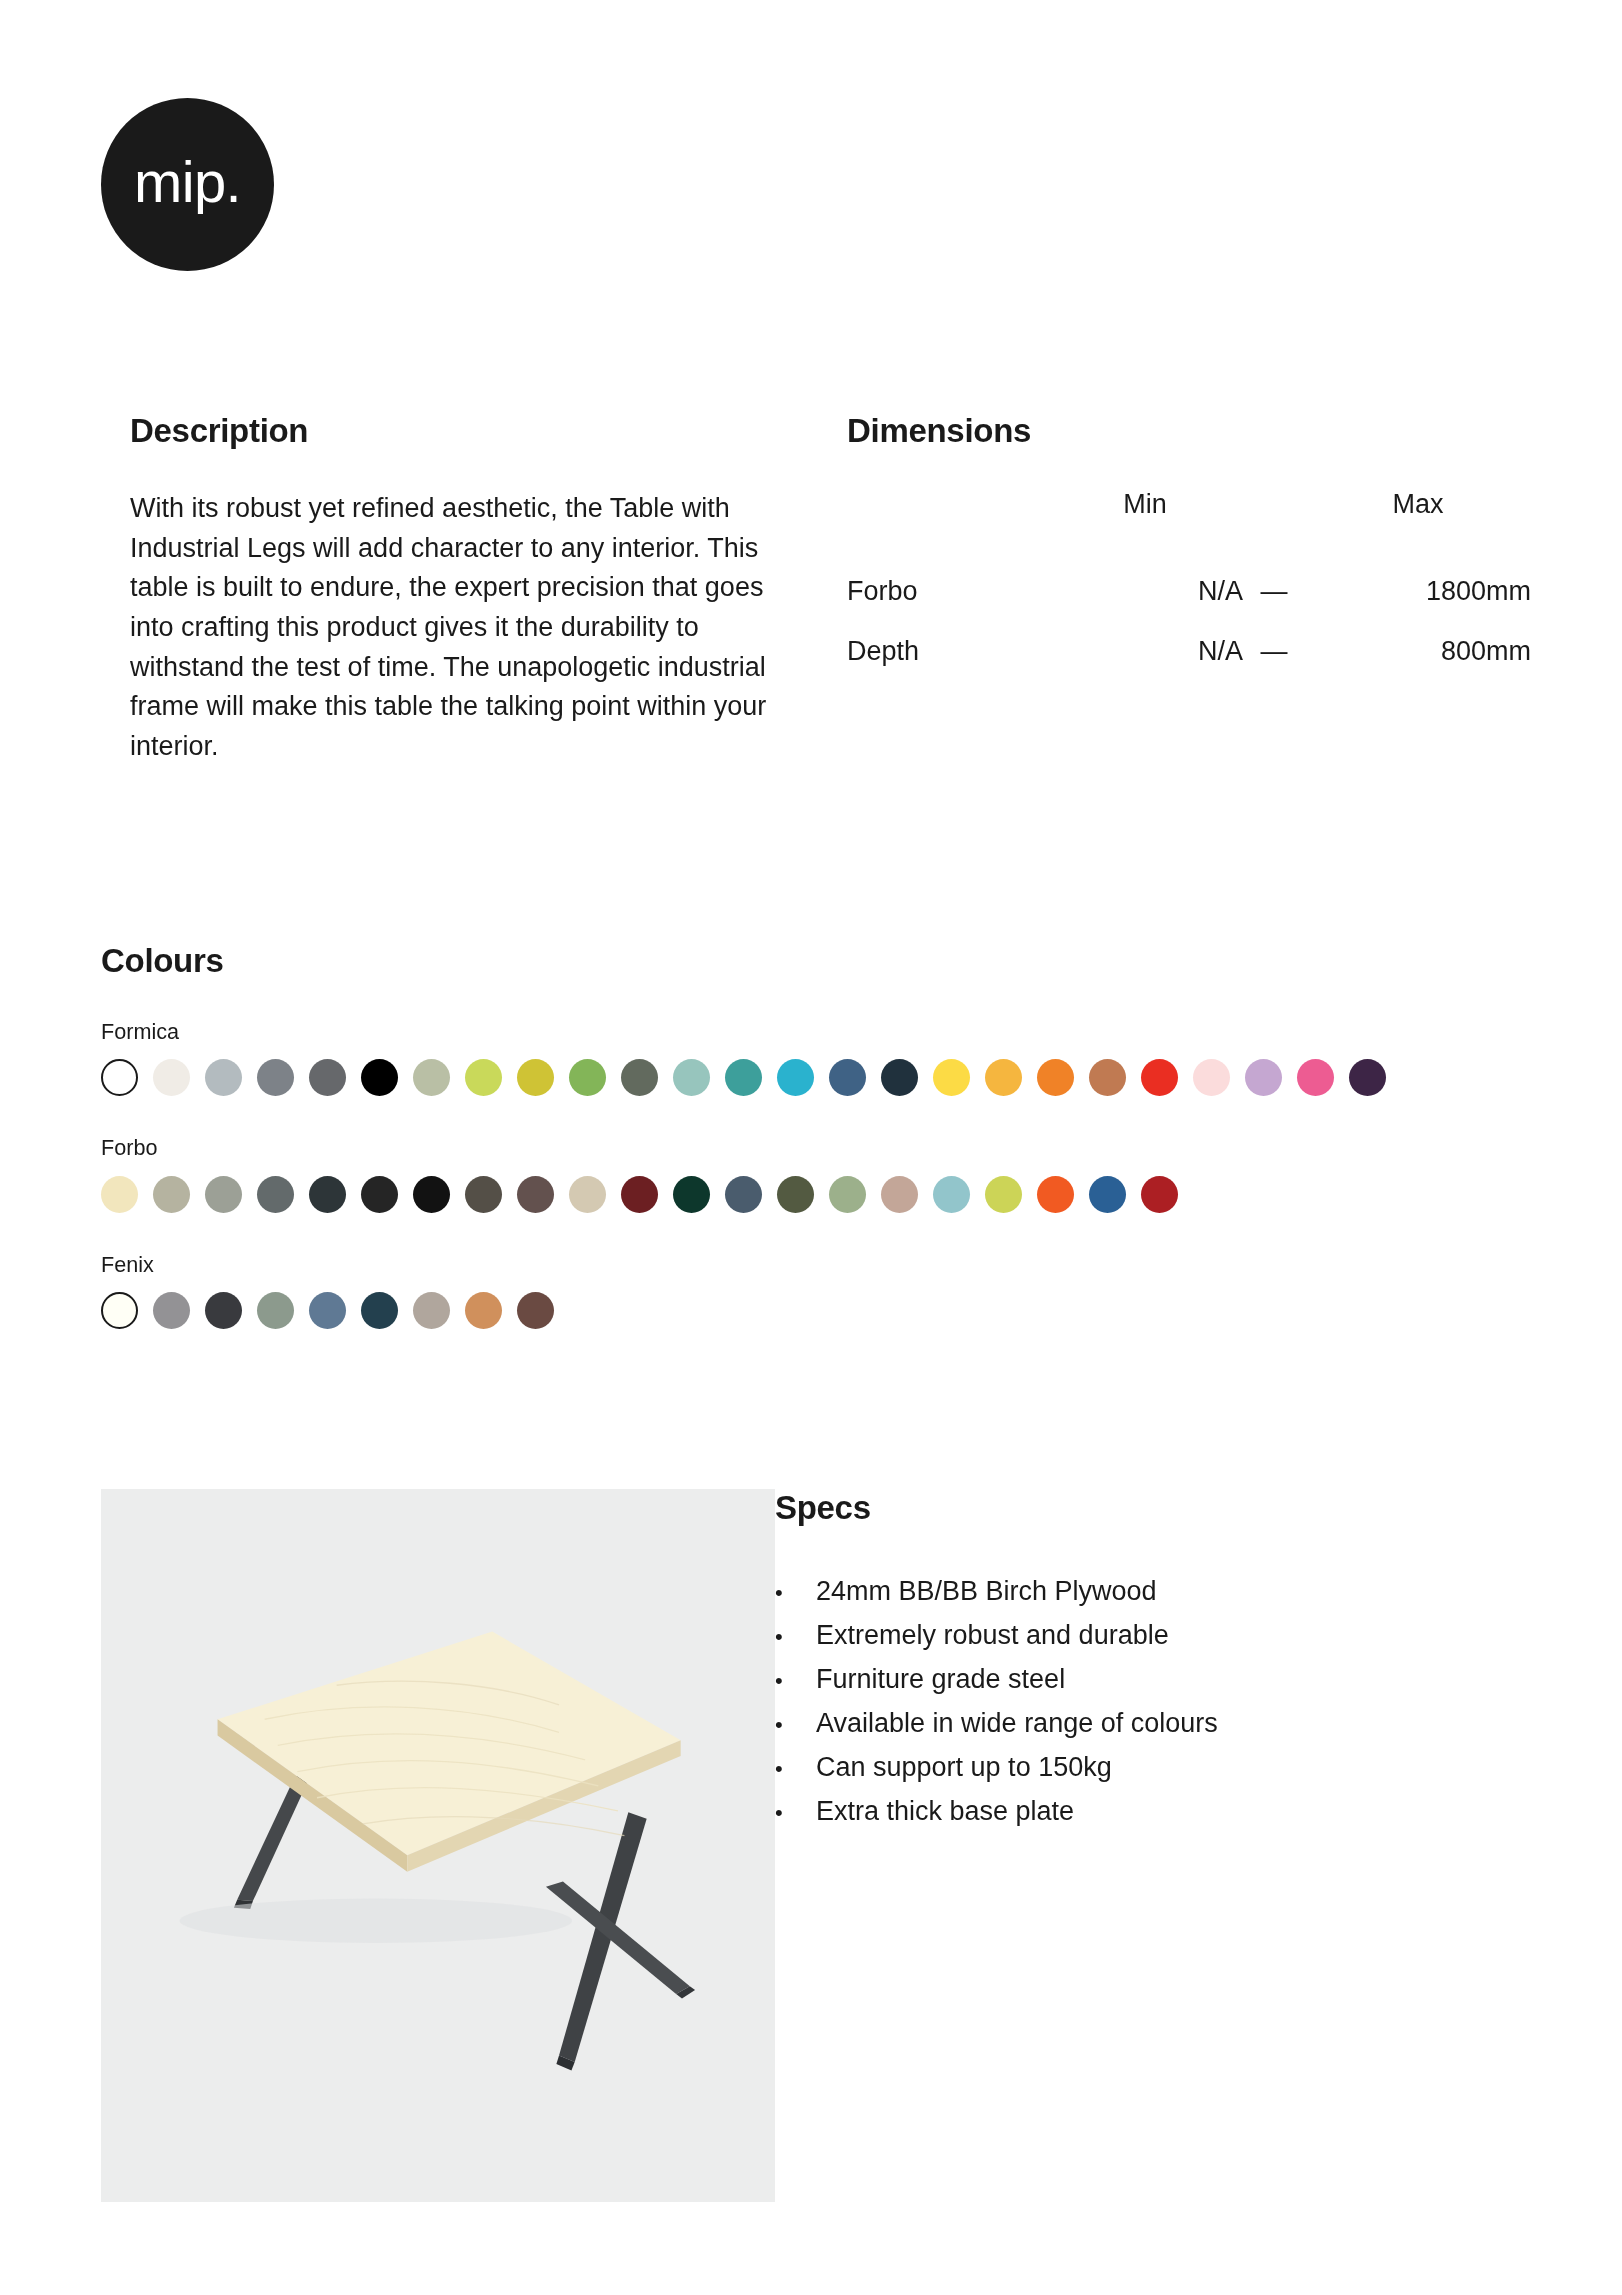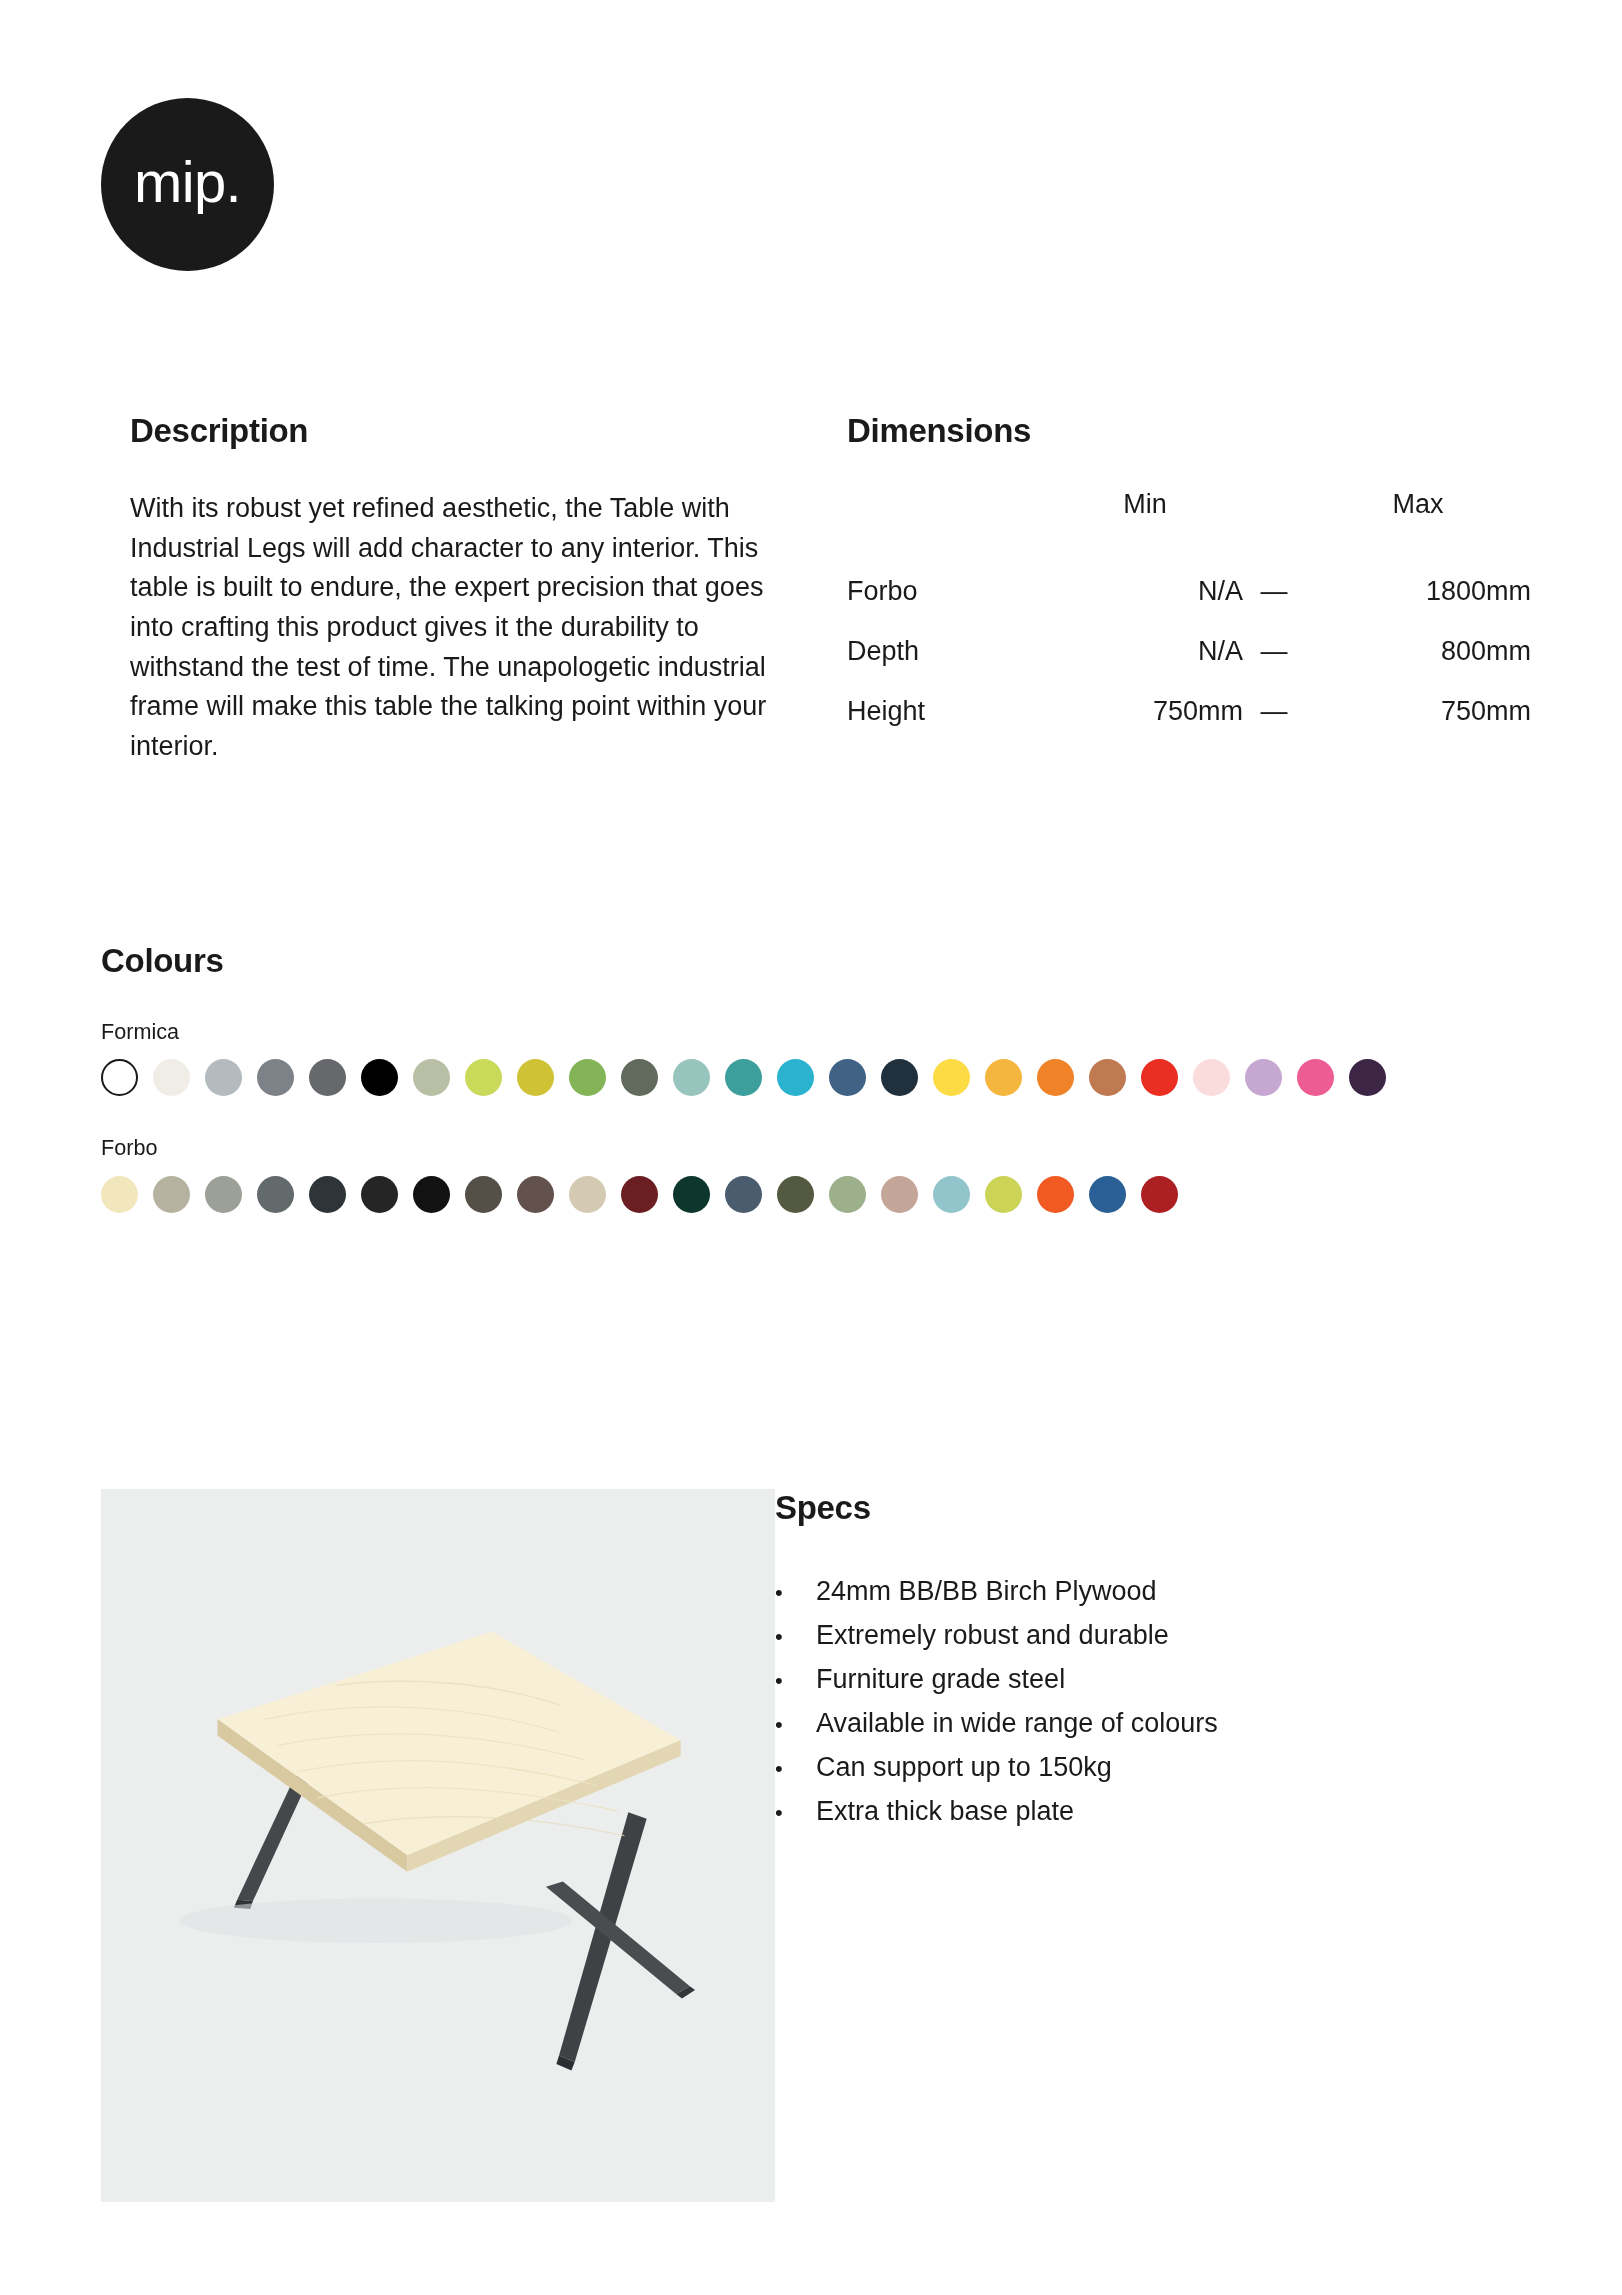--- a/index.html
+++ b/index.html
@@ -218,26 +218,20 @@
             <td class="dim-label">Forbo</td>
             <td class="dim-min">N/A</td>
             <td class="dim-dash">—</td>
             <td class="dim-max">1800mm</td>
           </tr>
           <tr>
             <td class="dim-label">Depth</td>
             <td class="dim-min">N/A</td>
             <td class="dim-dash">—</td>
             <td class="dim-max">800mm</td>
-          </tr>
-          <tr>
-            <td class="dim-label">Height</td>
-            <td class="dim-min">750mm</td>
-            <td class="dim-dash">—</td>
-            <td class="dim-max">750mm</td>
           </tr>
         </tbody>
       </table>
     </div>
   </div>
 
   <div class="colours">
     <h2 class="section-heading">Colours</h2>
 
     <div class="swatch-group">
@@ -291,20 +285,34 @@
           <div class="swatch" title="#9cb08b" style="background: rgb(156, 176, 139);"></div>
           <div class="swatch" title="#c3a698" style="background: rgb(195, 166, 152);"></div>
           <div class="swatch" title="#92c5cb" style="background: rgb(146, 197, 203);"></div>
           <div class="swatch" title="#ccd457" style="background: rgb(204, 212, 87);"></div>
           <div class="swatch" title="#f15a22" style="background: rgb(241, 90, 34);"></div>
           <div class="swatch" title="#2a6095" style="background: rgb(42, 96, 149);"></div>
           <div class="swatch" title="#ac1f23" style="background: rgb(172, 31, 35);"></div>
         </div>
     </div>
 
+    <div class="swatch-group group-fenix">
+      <div class="swatch-label">Fenix</div>
+      <div class="swatch-row">
+          <div class="swatch outlined" title="#fffff6" style="background: rgb(255, 255, 246);"></div>
+          <div class="swatch" title="#939295" style="background: rgb(147, 146, 149);"></div>
+          <div class="swatch" title="#393a3e" style="background: rgb(57, 58, 62);"></div>
+          <div class="swatch" title="#8c9a8d" style="background: rgb(140, 154, 141);"></div>
+          <div class="swatch" title="#5f7994" style="background: rgb(95, 121, 148);"></div>
+          <div class="swatch" title="#23404e" style="background: rgb(35, 64, 78);"></div>
+          <div class="swatch" title="#b0a69d" style="background: rgb(176, 166, 157);"></div>
+          <div class="swatch" title="#d0905c" style="background: rgb(208, 144, 92);"></div>
+          <div class="swatch" title="#6a4a42" style="background: rgb(106, 74, 66);"></div>
+        </div>
+    </div>
   </div>
 
   <div class="bottom">
 
     <div class="product-image">
       <svg viewBox="0 0 1030 1090" xmlns="http://www.w3.org/2000/svg">
         <rect x="0" y="0" width="1030" height="1090" fill="#eceded"></rect>
 
         <g>
 

